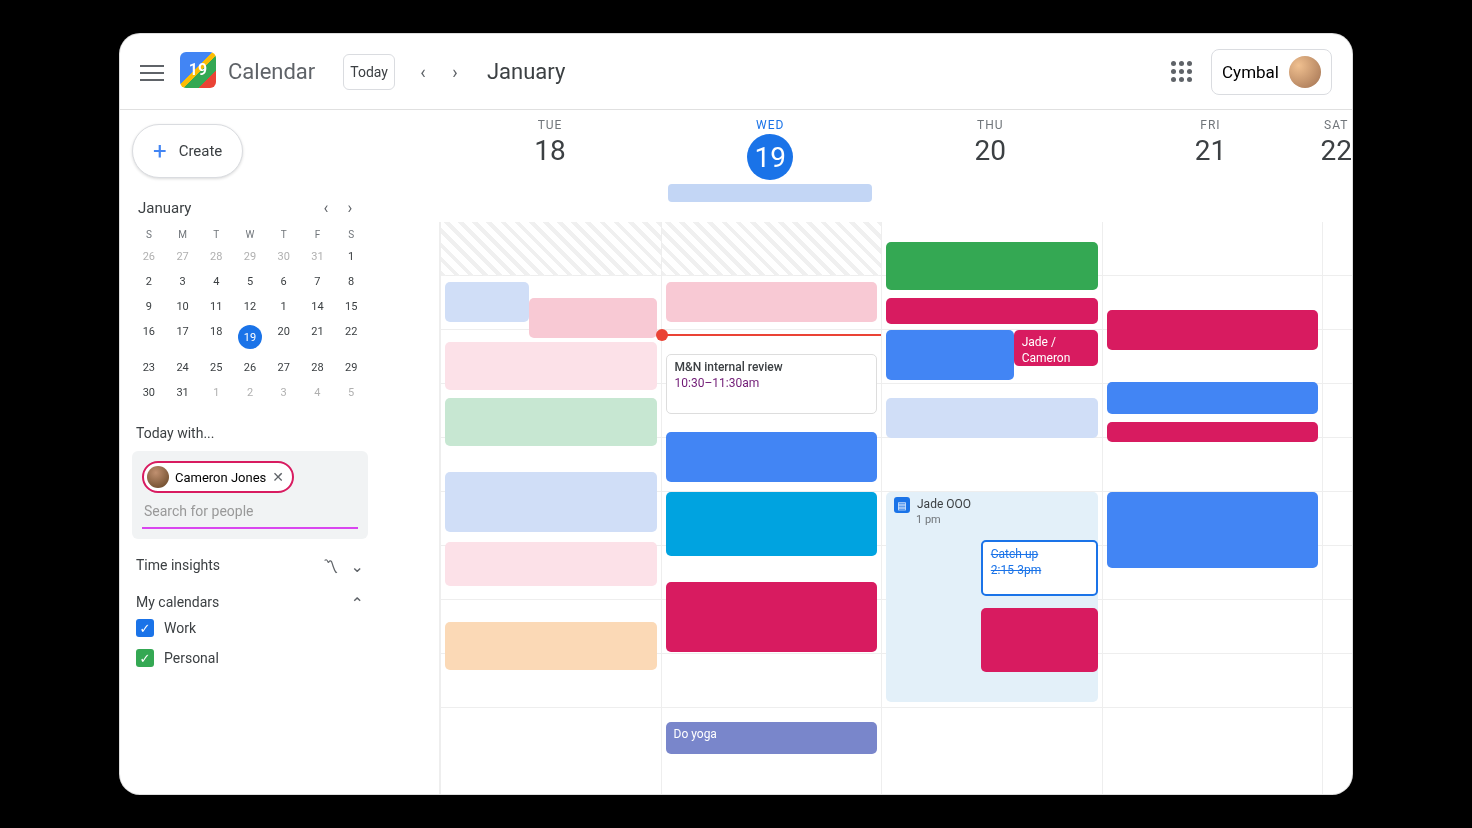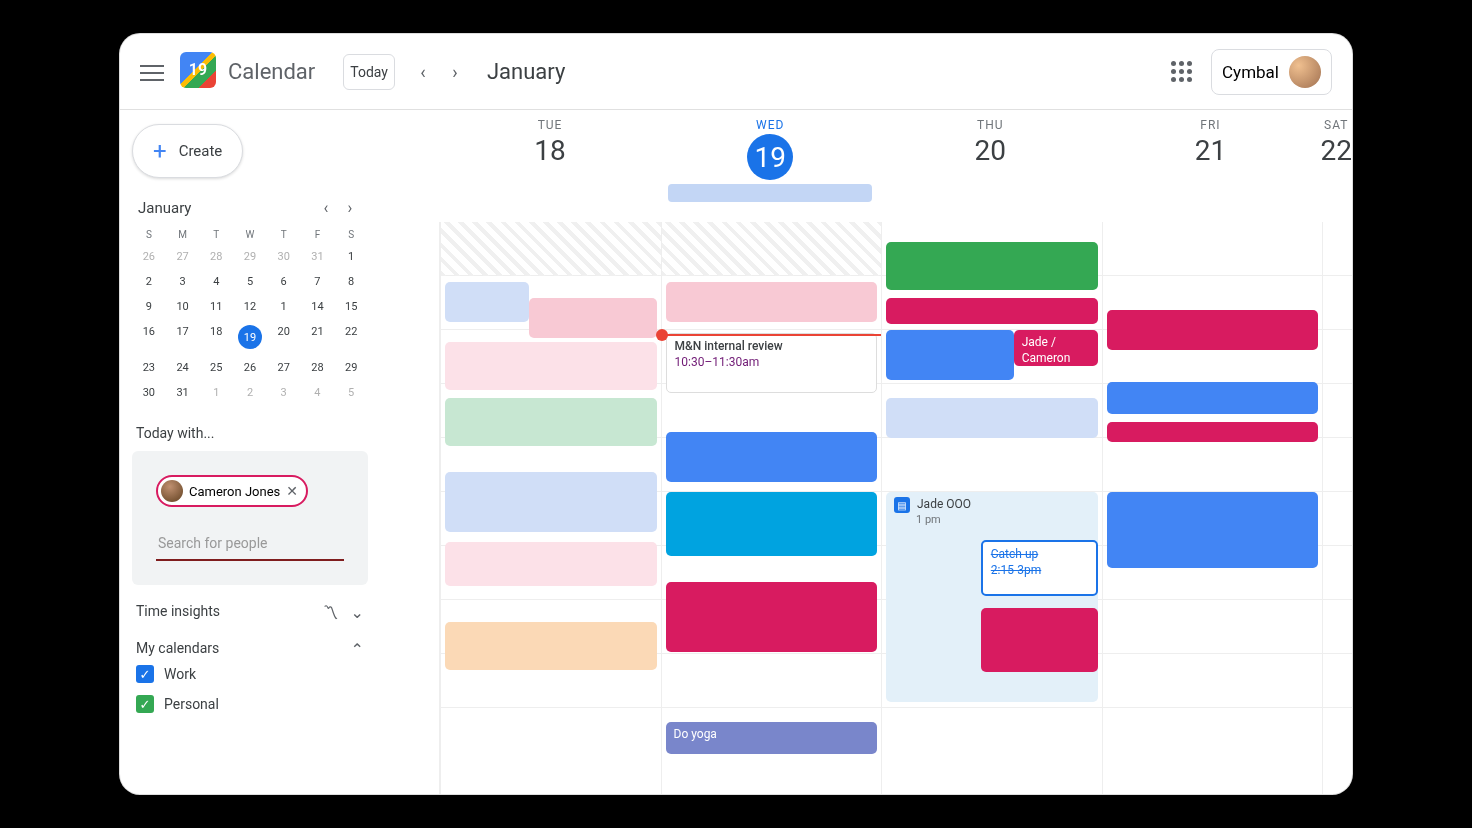--- a/index.html
+++ b/index.html
@@ -31,25 +31,25 @@
 .mini{margin-top:20px}
 .mini-hdr{display:flex;align-items:center;padding:0 6px 8px}
 .mini-month{font-size:15px;color:#3c4043;flex:1}
 .mini-nav{color:#5f6368;width:24px;text-align:center;cursor:pointer}
 .mini-grid{display:grid;grid-template-columns:repeat(7,1fr);text-align:center}
 .mini-grid .dow{font-size:10px;color:#70757a;padding:4px 0}
 .mini-grid .d{font-size:11px;color:#3c4043;padding:6px 0;cursor:pointer;position:relative}
 .mini-grid .d.out{color:#b0b0b0}
 .mini-grid .d.today span{background:#1a73e8;color:#fff;border-radius:50%;display:inline-flex;width:24px;height:24px;align-items:center;justify-content:center}
 .sec-hdr{font-size:14px;color:#3c4043;margin:20px 0 10px 4px;display:flex;align-items:center}
-.chip-box{background:#f1f3f4;border-radius:6px;padding:24px}
+.chip-box{background:#f1f3f4;border-radius:6px;padding:10px}
 .chip{display:inline-flex;align-items:center;background:#fff;border:2px solid #d81b60;border-radius:16px;padding:3px 8px 3px 3px;font-size:13px;gap:6px}
 .chip-av{width:22px;height:22px;border-radius:50%;background:radial-gradient(circle at 40% 30%,#c09070,#604020)}
 .chip-x{color:#5f6368;cursor:pointer;font-size:14px}
-.search-ppl{width:100%;border:none;border-bottom:2px solid #7f1d1d;background:transparent;padding:8px 2px;font-size:14px;outline:none;margin-top:20px;color:#4c1d95}
+.search-ppl{width:100%;border:none;border-bottom:2px solid #d946ef;background:transparent;padding:8px 2px;font-size:14px;outline:none;margin-top:2px;color:#4c1d95}
 .search-ppl::placeholder{color:#999}
 .row-toggle{display:flex;align-items:flex-start;margin:18px 4px 0}
 .row-toggle .lbl{flex:1;font-size:14px;color:#3c4043}
 .row-toggle .ic{color:#5f6368;margin-left:12px;cursor:pointer}
 .cal-item{display:flex;align-items:center;gap:10px;padding:6px 4px;font-size:14px;color:#3c4043}
 .cb{width:18px;height:18px;border-radius:3px;display:inline-flex;align-items:center;justify-content:center;color:#fff;font-size:13px}
 .cb.work{background:#1a73e8}.cb.pers{background:#34a853}
 
 .main{flex:1;position:relative;display:flex;flex-direction:column}
 .dayhdr{display:flex;height:112px}
@@ -265,21 +265,21 @@
             <div class="slot"></div>
             <div class="slot"></div>
             <div class="slot"></div>
             <div class="slot"></div>
         </div>
 
         <div class="daycol">
           <div class="hatch"></div>
           <div class="ev pink" style="top:60px;height:40px"></div>
           <div class="now" style="top:112px"></div>
-          <div class="ev white lbl" style="top:111px;height:60px">
+          <div class="ev white lbl" style="top:132px;height:60px">
             <div style="font-weight:500">M&amp;N internal review</div>
             <div style="color:#701a75">10:30–11:30am</div>
           </div>
           <div class="ev blue" style="top:210px;height:50px"></div>
           <div class="ev cyan" style="top:270px;height:64px"></div>
           <div class="ev mag" style="top:360px;height:70px"></div>
           <div class="ev purple lbl" style="top:500px;height:32px">
             <span>Do yoga</span>
           </div>
           <div class="slot"></div>

